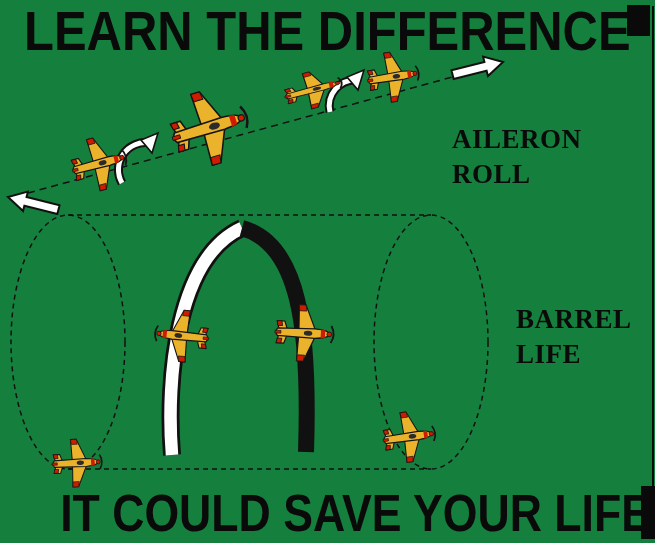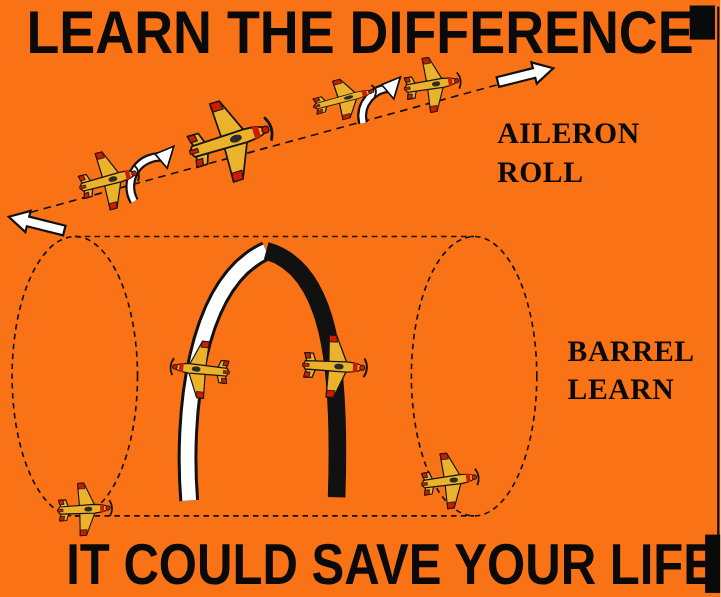--- a/index.html
+++ b/index.html
@@ -1,20 +1,20 @@
 <!DOCTYPE html>
 <html><head>
 <meta charset="utf-8">
 <style>
   html, body { margin: 0; padding: 0; background: #ffffff; }
   .poster {
     position: relative;
     width: 655px;
     height: 543px;
-    background: #f97316;
+    background: #15803d;
     overflow: hidden;
     font-family: "Liberation Sans", sans-serif;
   }
   .banner {
     position: absolute;
     left: 0;
     width: 100%;
     text-align: center;
     font-weight: bold;
     color: #0a0a0a;
@@ -42,21 +42,21 @@
     position: absolute;
     font-family: "Liberation Serif", serif;
     font-weight: bold;
     font-size: 27px;
     line-height: 1.3;
     letter-spacing: 0.5px;
     color: #0a0a0a;
     white-space: pre-line;
     z-index: 3;
   }
-  .label-aileron { left: 452px; top: 104px; }
+  .label-aileron { left: 452px; top: 122px; }
   .label-barrel  { left: 516px; top: 302px; }
   .black-block { position: absolute; background: #0a0a0a; z-index: 3; }
   .block-top-right    { left: 627px; top: 5px;   width: 23px; height: 31px; }
   .block-bottom-right { left: 641px; top: 486px; width: 14px; height: 53px; }
   .right-edge-line    { left: 652px; top: 6px;   width: 2px;  height: 533px; }
   svg.diagram {
     position: absolute;
     left: 0; top: 0;
     z-index: 1;
   }
@@ -133,19 +133,19 @@
       <use href="#plane" transform="translate(76,463) rotate(-3) scale(0.72)"></use>
       <use href="#plane" transform="translate(183,336) rotate(6) scale(-0.78,0.78)"></use>
       <use href="#plane" transform="translate(303,333) rotate(3) scale(0.85)"></use>
       <use href="#plane" transform="translate(408,437) rotate(-8) scale(0.76)"></use>
     </g>
   </svg>
 
   <div class="roll-label label-aileron">AILERON
 ROLL</div>
   <div class="roll-label label-barrel">BARREL
-LEARN</div>
+LIFE</div>
 
   <div class="banner banner-bottom">
     <span class="banner-text">IT COULD SAVE YOUR LIFE</span>
   </div>
 
 </div>
 
 </body></html>

